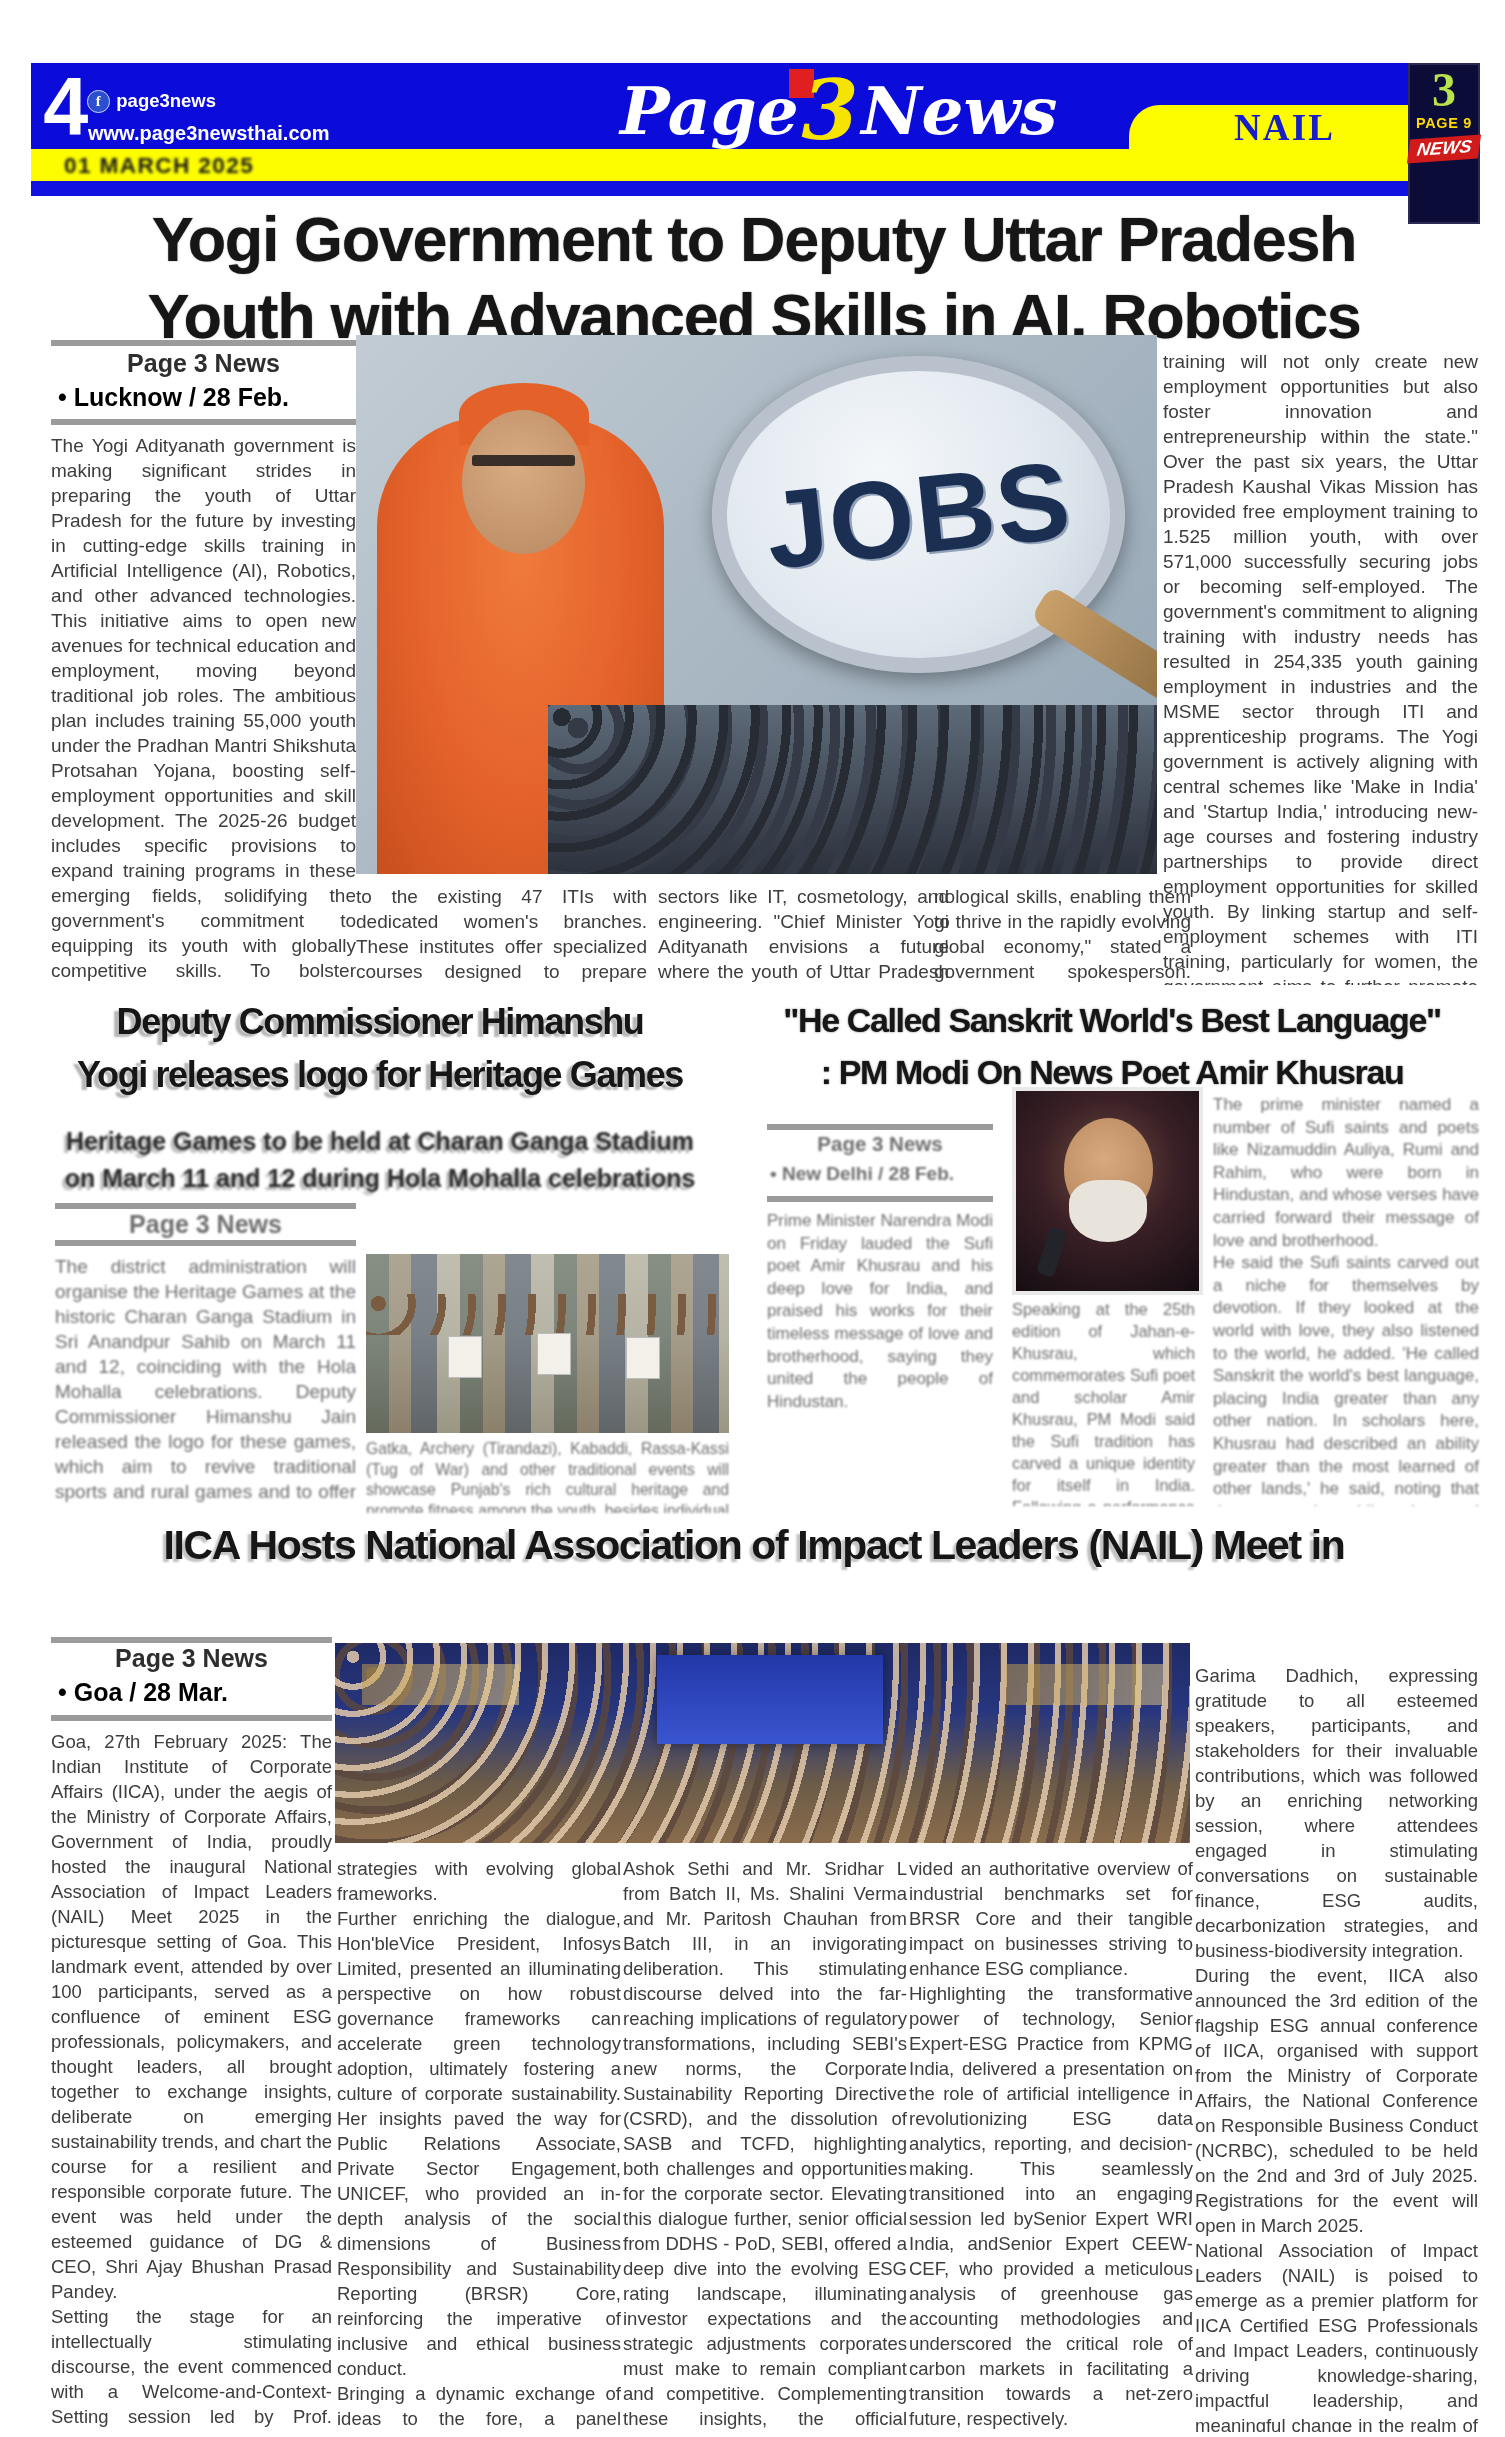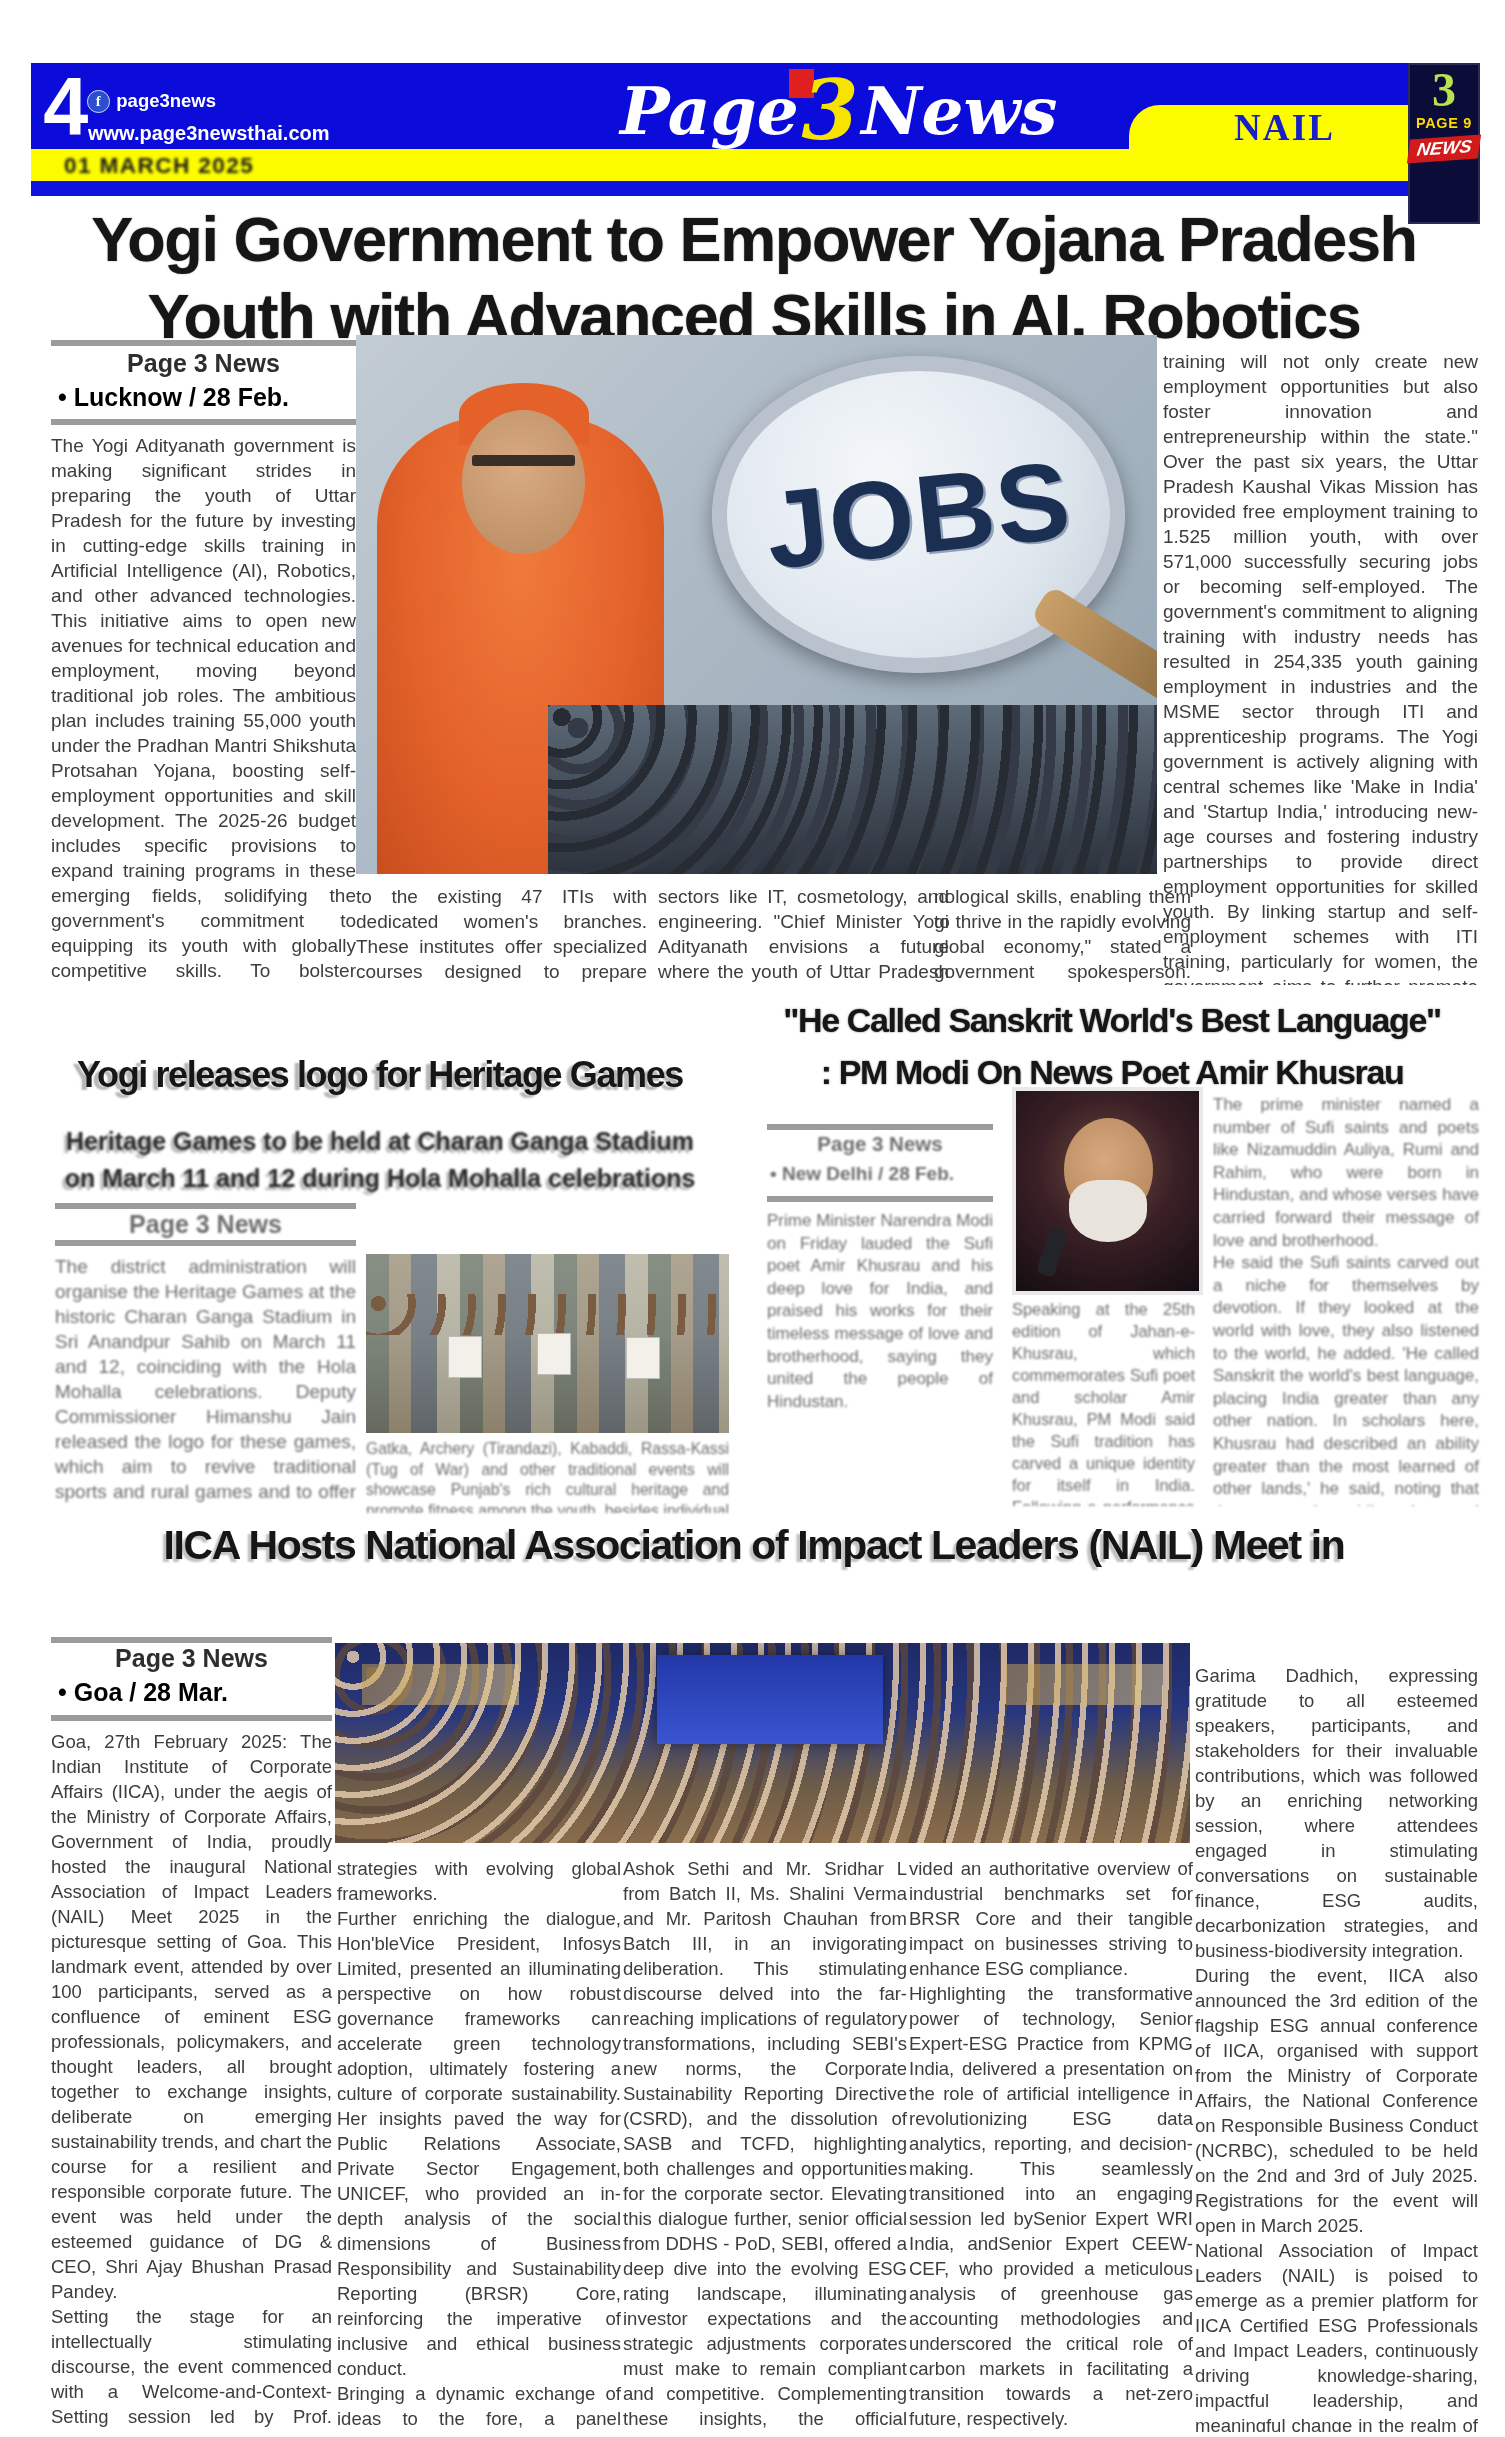--- a/index.html
+++ b/index.html
@@ -103,21 +103,21 @@
     <span class="abs date-txt" style="left:33px;top:4.1px;">01 MARCH 2025</span>
   </div>
   <div class="abs blue-strip" style="left:31px;top:181px;width:1446px;height:15px;"></div>
 
   <div class="abs logo-box" style="left:1408px;top:63px;width:68px;height:157px;">
     <div class="logo-3">3</div>
     <div class="logo-page3">PAGE 9</div>
     <div class="logo-news">NEWS</div>
   </div>
 
-  <div class="abs headline h1" style="left:31px;top:205px;width:1446px;">Yogi Government to Empower Yojana Pradesh</div>
+  <div class="abs headline h1" style="left:31px;top:205px;width:1446px;">Yogi Government to Deputy Uttar Pradesh</div>
   <div class="abs headline h1" style="left:31px;top:282px;width:1446px;">Youth with Advanced Skills in AI, Robotics</div>
 
   <div class="abs rule" style="left:51px;top:340px;width:305px;"></div>
   <div class="abs section-head" style="left:51px;top:349px;width:305px;">Page 3 News</div>
   <div class="abs dateline" style="left:58px;top:383px;width:305px;">•  Lucknow   /   28 Feb.</div>
   <div class="abs rule" style="left:51px;top:419px;width:305px;"></div>
   <div class="abs body-text" style="left:51px;top:433px;width:305px;height:556px;">The Yogi Adityanath government is making significant strides in preparing the youth of Uttar Pradesh for the future by investing in cutting-edge skills training in Artificial Intelligence (AI), Robotics, and other advanced technologies. This initiative aims to open new avenues for technical education and employment, moving beyond traditional job roles. The ambitious plan includes training 55,000 youth under the Pradhan Mantri Shikshuta Protsahan Yojana, boosting self-employment opportunities and skill development. The 2025-26 budget includes specific provisions to expand training programs in these emerging fields, solidifying the government's commitment to equipping its youth with globally competitive skills. To bolster women's empowerment, the government is prioritizing access to technical education for women with 12 dedicated women's ITIs throughout the state, in addition</div>
 
   <div class="abs photo" id="photo1" style="left:356px;top:335px;width:801px;height:539px;">
     <div class="abs p1-monk" style="left:20.5px;top:82px;width:287px;height:459px;"></div>
@@ -130,20 +130,21 @@
     <div class="abs p1-handle" style="left:671px;top:294px;width:178px;height:40px;"></div>
     <div class="abs p1-crowd" style="left:192px;top:370px;width:609px;height:170px;"></div>
   </div>
 
   <div class="abs body-text" style="left:356px;top:884px;width:291px;height:103px;">to the existing 47 ITIs with dedicated women's branches. These institutes offer specialized courses designed to prepare women for new-age employment</div>
   <div class="abs body-text" style="left:658px;top:884px;width:291px;height:103px;">sectors like IT, cosmetology, and engineering. "Chief Minister Yogi Adityanath envisions a future where the youth of Uttar Pradesh are equipped with modern tech-</div>
 
   <div class="abs body-text" style="left:934px;top:884px;width:257px;height:103px;">nological skills, enabling them to thrive in the rapidly evolving global economy," stated a government spokesperson. "This investment in advanced skills</div>
   <div class="abs body-text" style="left:1163px;top:349px;width:315px;height:636px;">training will not only create new employment opportunities but also foster innovation and entrepreneurship within the state." Over the past six years, the Uttar Pradesh Kaushal Vikas Mission has provided free employment training to 1.525 million youth, with over 571,000 successfully securing jobs or becoming self-employed. The government's commitment to aligning training with industry needs has resulted in 254,335 youth gaining employment in industries and the MSME sector through ITI and apprenticeship programs. The Yogi government is actively aligning with central schemes like 'Make in India' and 'Startup India,' introducing new-age courses and fostering industry partnerships to provide direct employment opportunities for skilled youth. By linking startup and self-employment schemes with ITI training, particularly for women, the government aims to further promote entrepreneurship and drive inclusive economic growth across the state.</div>
 
+  <div class="abs headline h2" style="left:31px;top:1001px;width:698px;">Deputy Commissioner Himanshu</div>
   <div class="abs headline h2" style="left:31px;top:1054px;width:698px;">Yogi releases logo for Heritage Games</div>
   <div class="abs subhead" style="left:31px;top:1124px;width:698px;">Heritage Games to be held at Charan Ganga Stadium</div>
   <div class="abs subhead" style="left:31px;top:1161px;width:698px;">on March 11 and 12 during Hola Mohalla celebrations</div>
 
   <div class="abs rule" style="left:55px;top:1203px;width:301px;"></div>
   <div class="abs section-head blurred" style="left:55px;top:1210px;width:301px;">Page 3 News</div>
   <div class="abs rule" style="left:55px;top:1240px;width:301px;"></div>
   <div class="abs body-text blurred" style="left:55px;top:1254px;width:301px;height:253px;">The district administration will organise the Heritage Games at the historic Charan Ganga Stadium in Sri Anandpur Sahib on March 11 and 12, coinciding with the Hola Mohalla celebrations. Deputy Commissioner Himanshu Jain released the logo for these games, which aim to revive traditional sports and rural games and to offer a stage to local talent from across the region.</div>
 
   <div class="abs photo" id="photo2" style="left:366px;top:1254px;width:363px;height:179px;">

